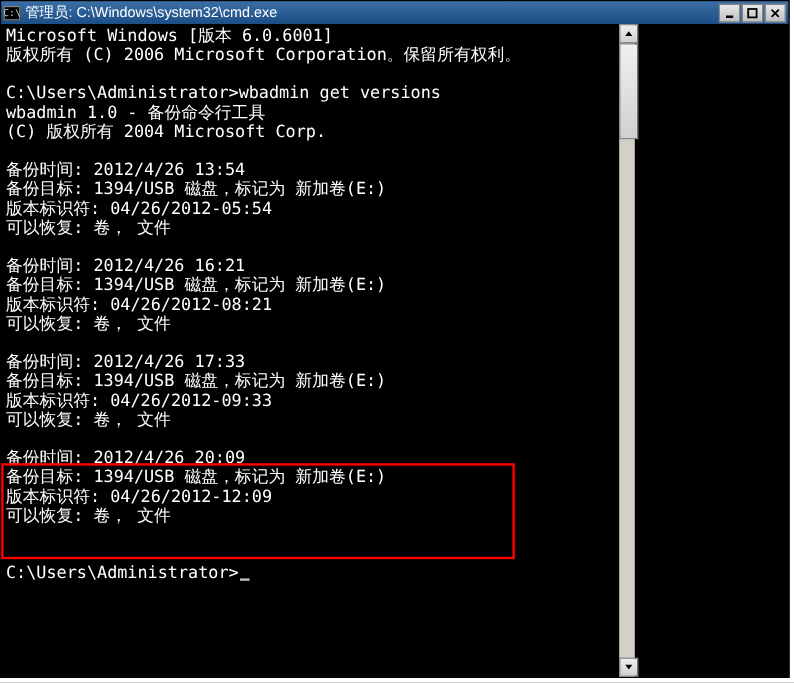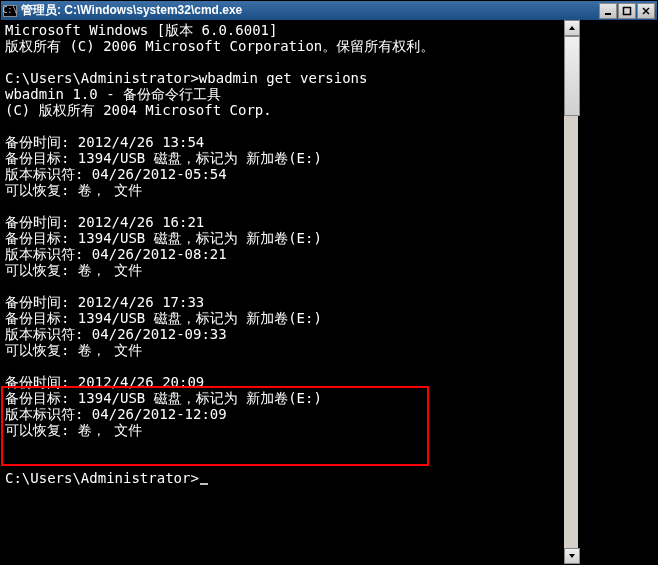--- a/index.html
+++ b/index.html
@@ -37,21 +37,21 @@
       background: #000;
       border: 1px solid #888;
       display: inline-flex;
       align-items: center;
       justify-content: center;
       font-size: 8px;
       color: #ccc;
       font-family: monospace;
     }
     .titlebar-text {
-      font-weight: bold;
+      font-weight: normal;
       white-space: nowrap;
     }
     .titlebar-buttons {
       display: flex;
       gap: 0;
     }
     .titlebar-btn {
       width: 18px;
       height: 16px;
       background: linear-gradient(to bottom, #e8e8e8, #c0c0c0);
@@ -123,21 +123,21 @@
       width: 8px;
       height: 2px;
       background: #c0c0c0;
       vertical-align: baseline;
       margin-left: 1px;
       position: relative;
       top: 2px;
     }
     .content-area {
       display: flex;
-      width: 577px;
+      width: 528px;
     }
   </style>
 </head>
 <body>
 
 <div class="window">
   <div class="titlebar">
     <div class="titlebar-left">
       <span class="titlebar-icon">C:\</span>
       <span class="titlebar-text">管理员: C:\Windows\system32\cmd.exe</span>

